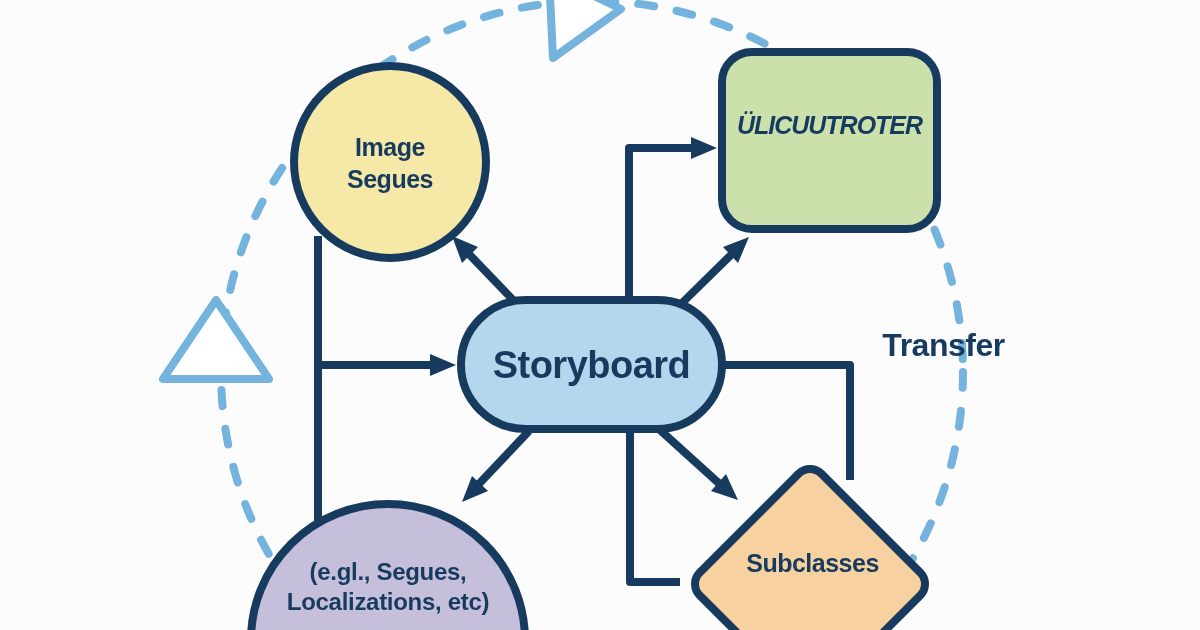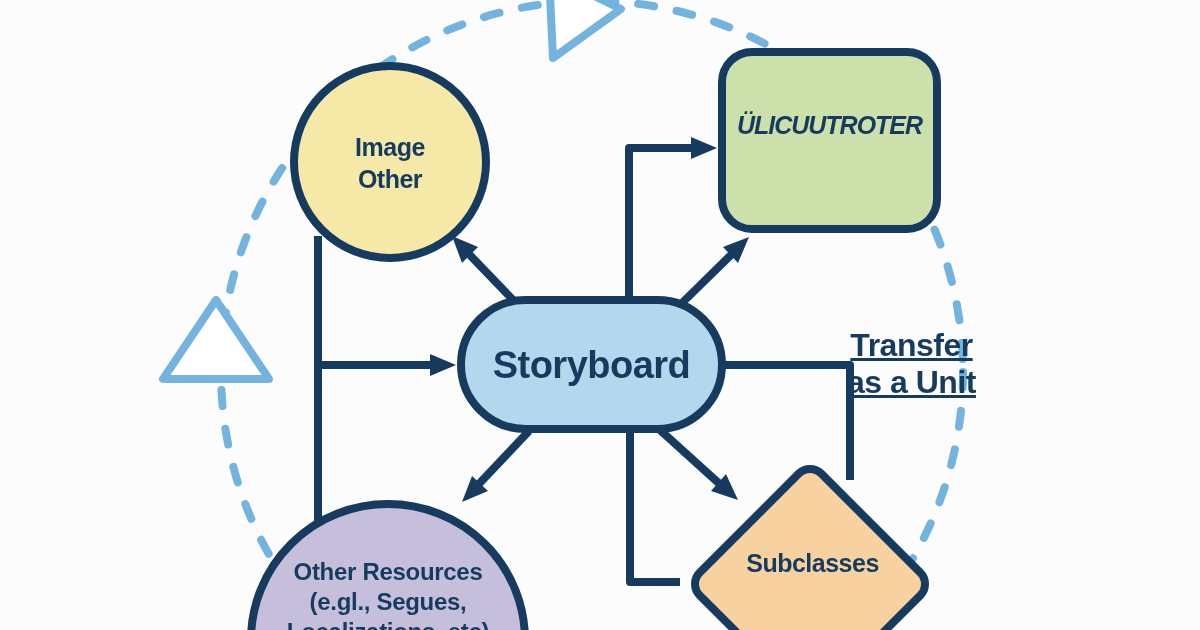--- a/index.html
+++ b/index.html
@@ -73,37 +73,35 @@
     <circle class="node" cx="390" cy="162" r="96" stroke-width="7" fill="#f6e9a8"></circle>
     <rect class="node" x="722" y="52" width="215" height="177" rx="30" fill="#cbe0ab"></rect>
     <rect class="node" x="461" y="300" width="261" height="129" rx="64.5" fill="#b3d7ec"></rect>
     <ellipse class="node" cx="388" cy="640" rx="137" ry="136" fill="#c6bfdb"></ellipse>
     <rect class="node" x="-86" y="-86" width="172" height="172" rx="16" transform="translate(810,584) rotate(45)" fill="#f8d1a1"></rect>
   </g>
 </svg>
 
 <div class="label lbl-sm" style="left:290px;top:131px;width:200px;">
   <div>Image</div>
-  <div>Other</div>
+  <div>Segues</div>
 </div>
 
 <div class="label lbl-sm" style="left:712px;top:109px;width:235px;letter-spacing:-1px;font-style:italic;">
   <div>ÜLICUUTROTER</div>
 </div>
 
 <div class="label lbl-story" style="left:461px;top:348px;width:261px;">
   <div>Storyboard</div>
 </div>
 
 <div class="label lbl-ellipse" style="left:240px;top:557px;width:296px;">
-  <div>Other Resources</div>
   <div>(e.gl., Segues,</div>
   <div>Localizations, etc)</div>
 </div>
 
 <div class="label lbl-sm" style="left:695px;top:547px;width:235px;">
   <div>Subclasses</div>
 </div>
 
-<div class="label lbl-transfer" style="left:804px;top:327px;width:215px;text-decoration:underline;">
+<div class="label lbl-transfer" style="left:836px;top:327px;width:215px;">
   <div>Transfer</div>
-  <div>as a Unit</div>
 </div>
 
 </body></html>

